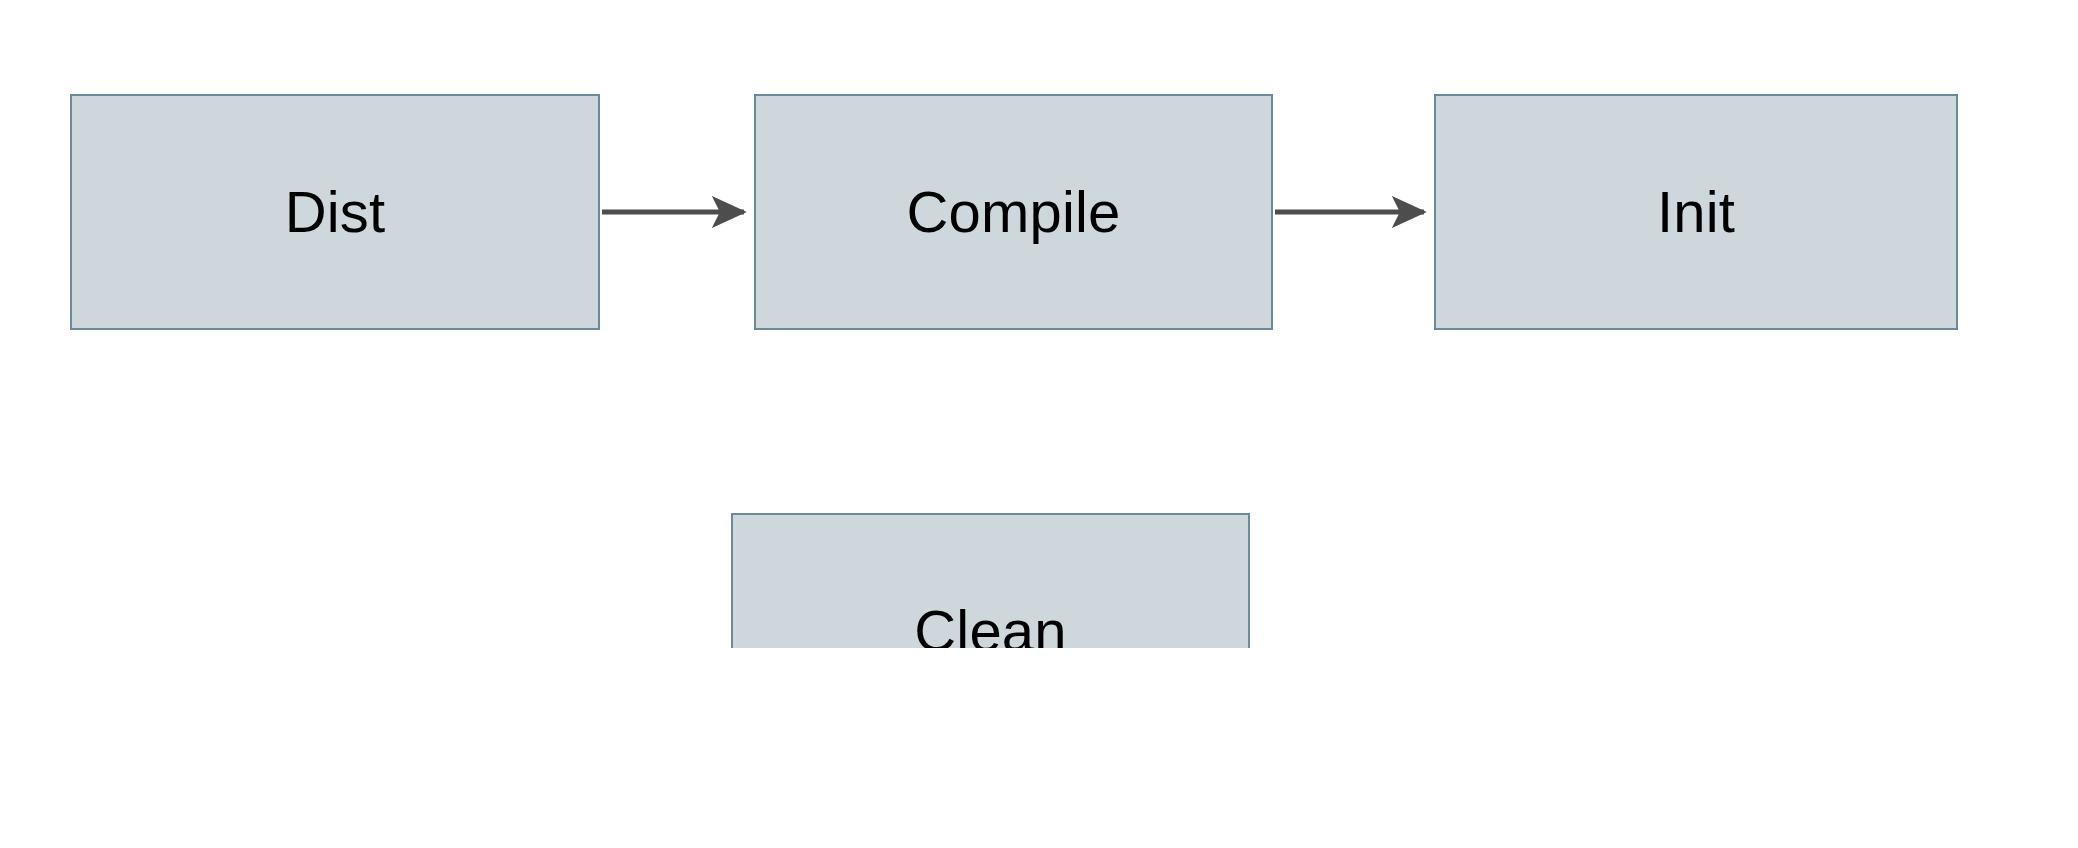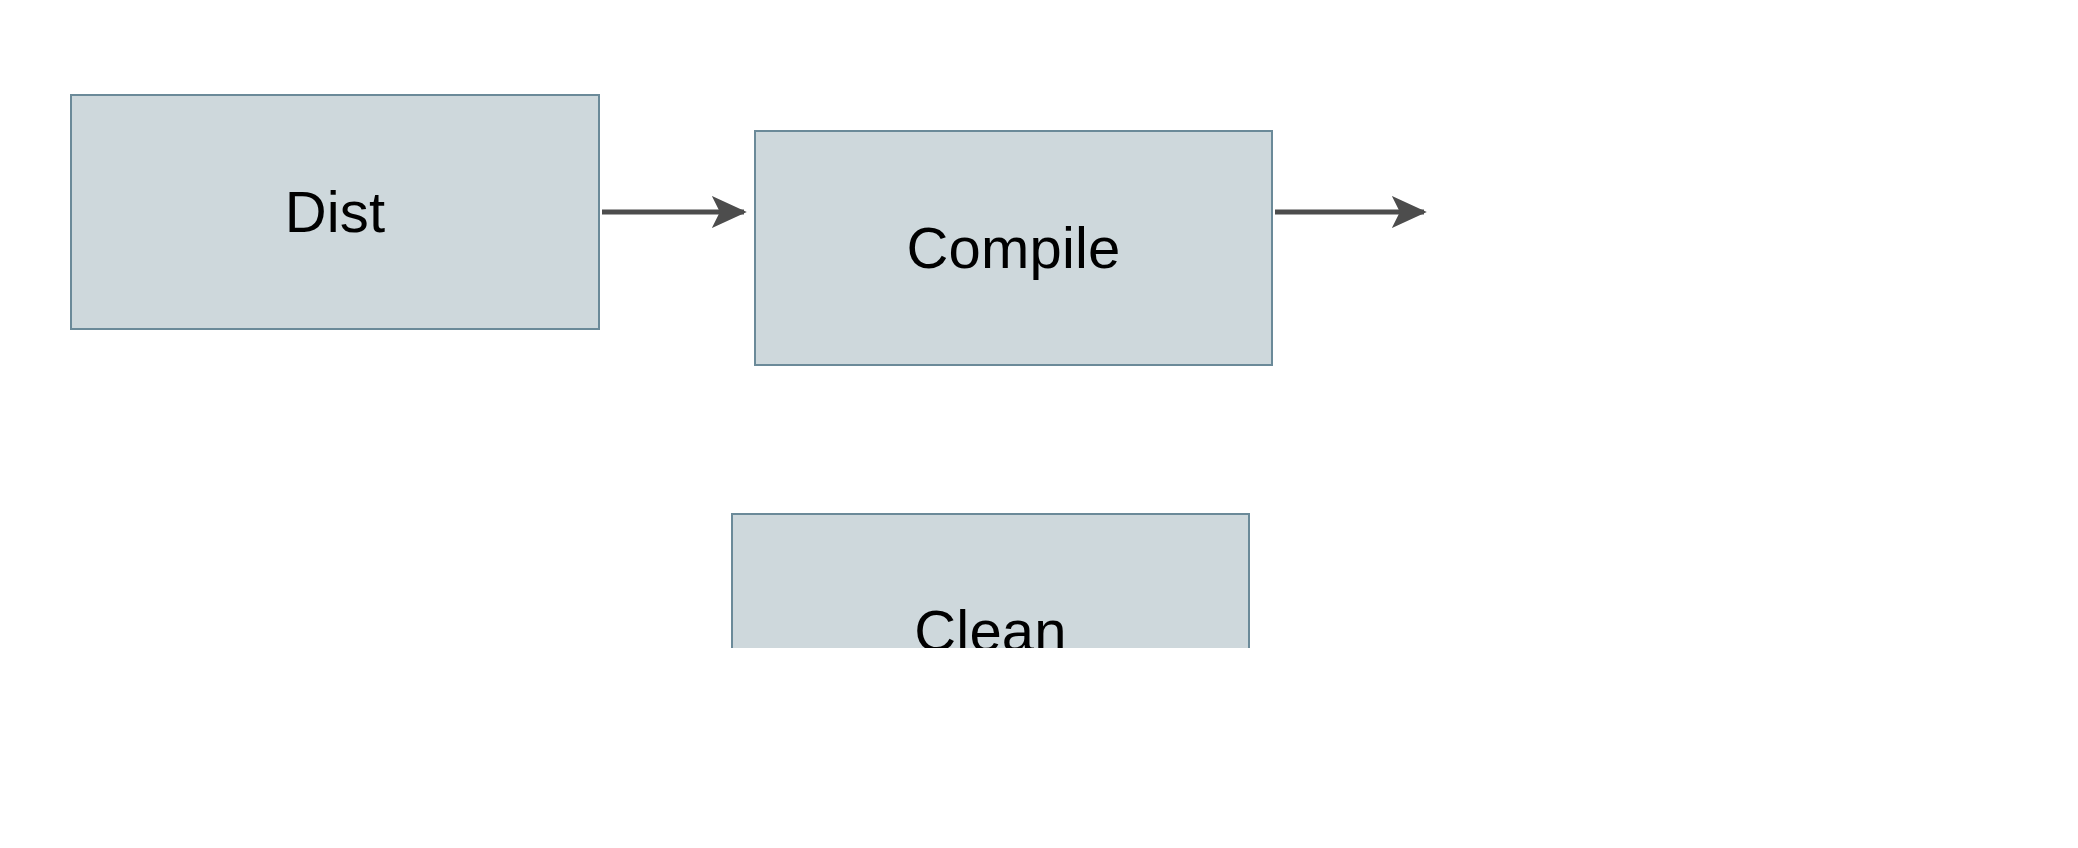--- a/index.html
+++ b/index.html
@@ -30,21 +30,21 @@
     font-family: "Liberation Sans", sans-serif;
     font-size: 58px;
     font-weight: 400;
     color: #000000;
     line-height: 1;
     letter-spacing: 0.2px;
     white-space: nowrap;
   }
   
   #node-dist    { left: 70px;  top: 94px;  width: 530px; height: 236px; }
-  #node-compile { left: 754px; top: 94px;  width: 519px; height: 236px; margin-top: 36px; }
+  #node-compile { left: 754px; top: 94px;  width: 519px; height: 236px; }
   #node-init    { left: 1434px;top: 94px;  width: 524px; height: 236px; }
   #node-clean   { left: 731px; top: 513px; width: 519px; height: 235px; }
 
   .edge-layer {
     position: absolute;
     left: 0;
     top: 0;
     width: 2078px;
     height: 848px;
     pointer-events: none;
@@ -72,18 +72,21 @@
   </svg>
 
   <div class="node" id="node-dist">
     <span class="node-label">Dist</span>
   </div>
 
   <div class="node" id="node-compile">
     <span class="node-label">Compile</span>
   </div>
 
+  <div class="node" id="node-init">
+    <span class="node-label">Init</span>
+  </div>
 
   <div class="node" id="node-clean">
     <span class="node-label">Clean</span>
   </div>
 
 </div>
 
 </body></html>

